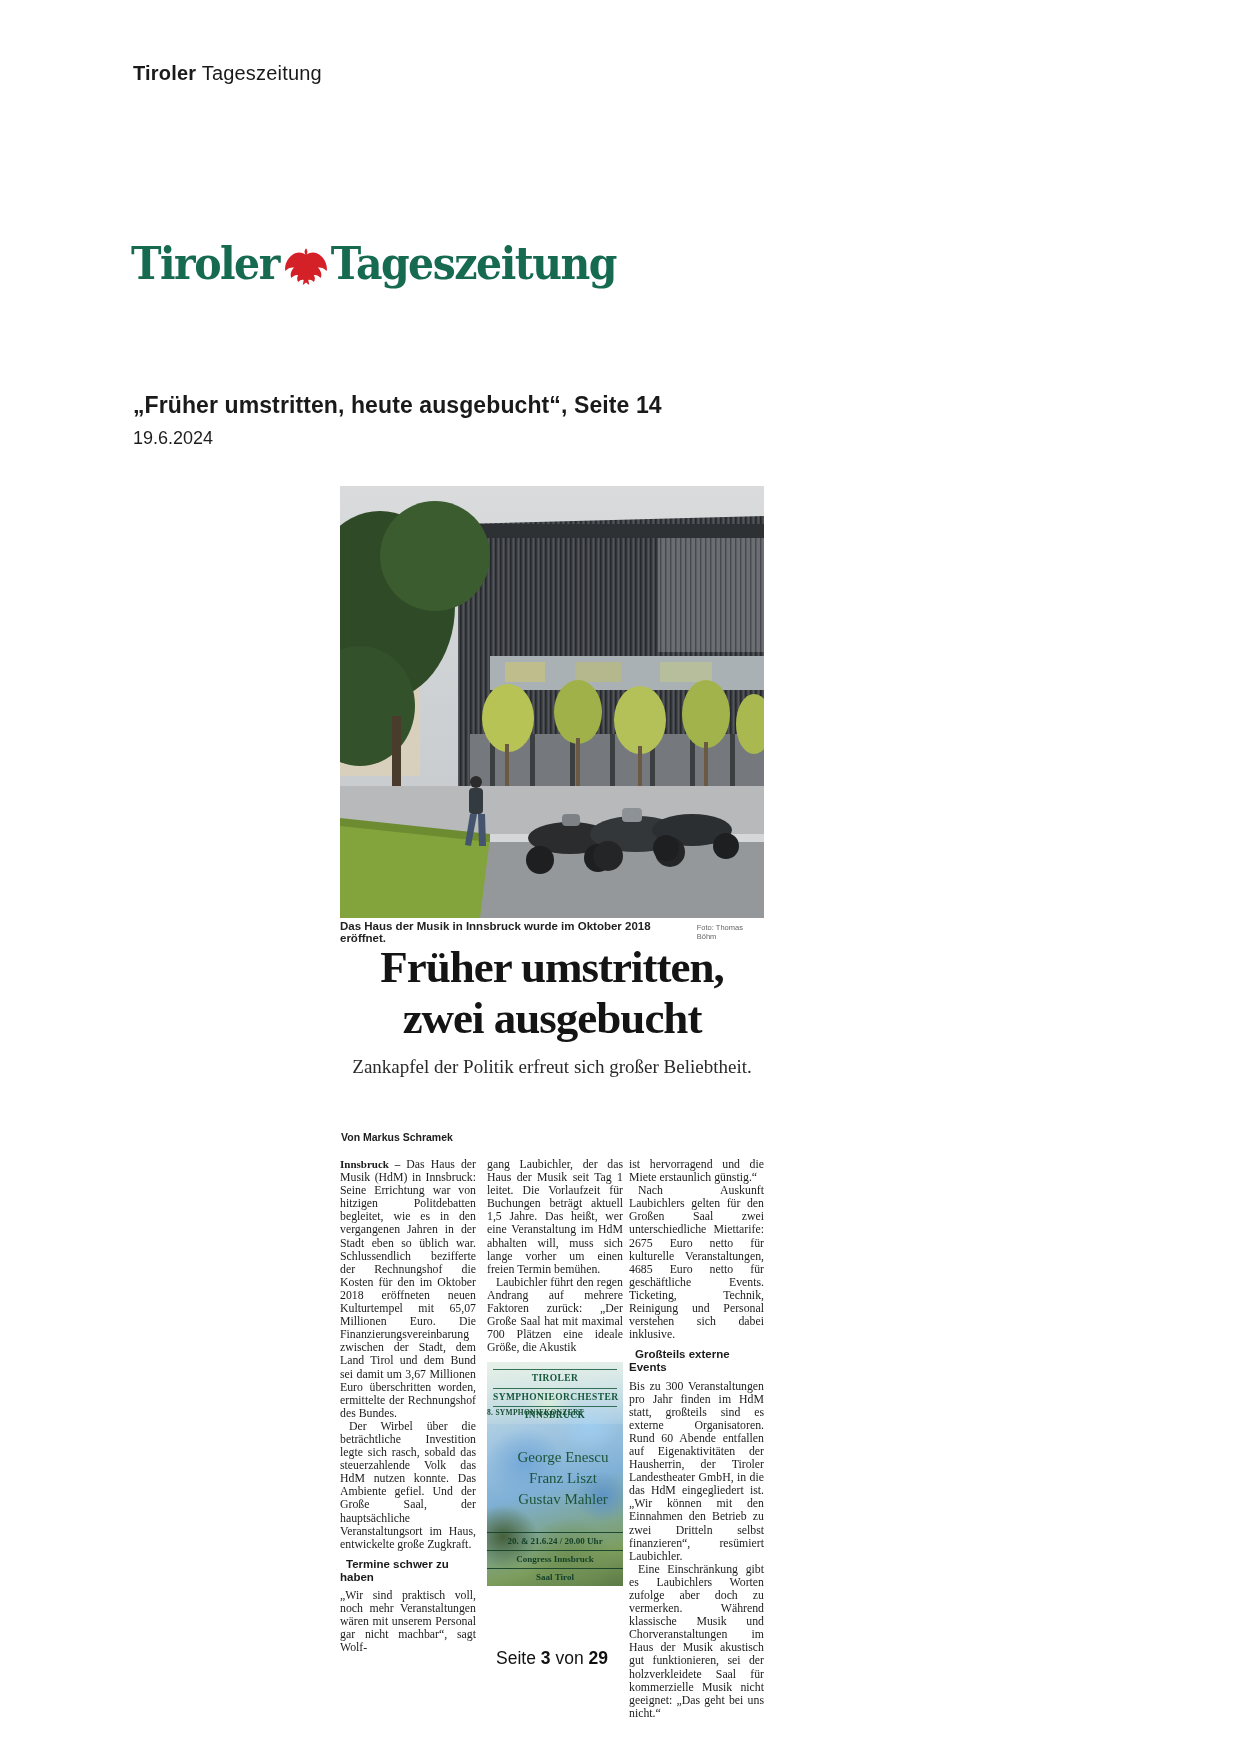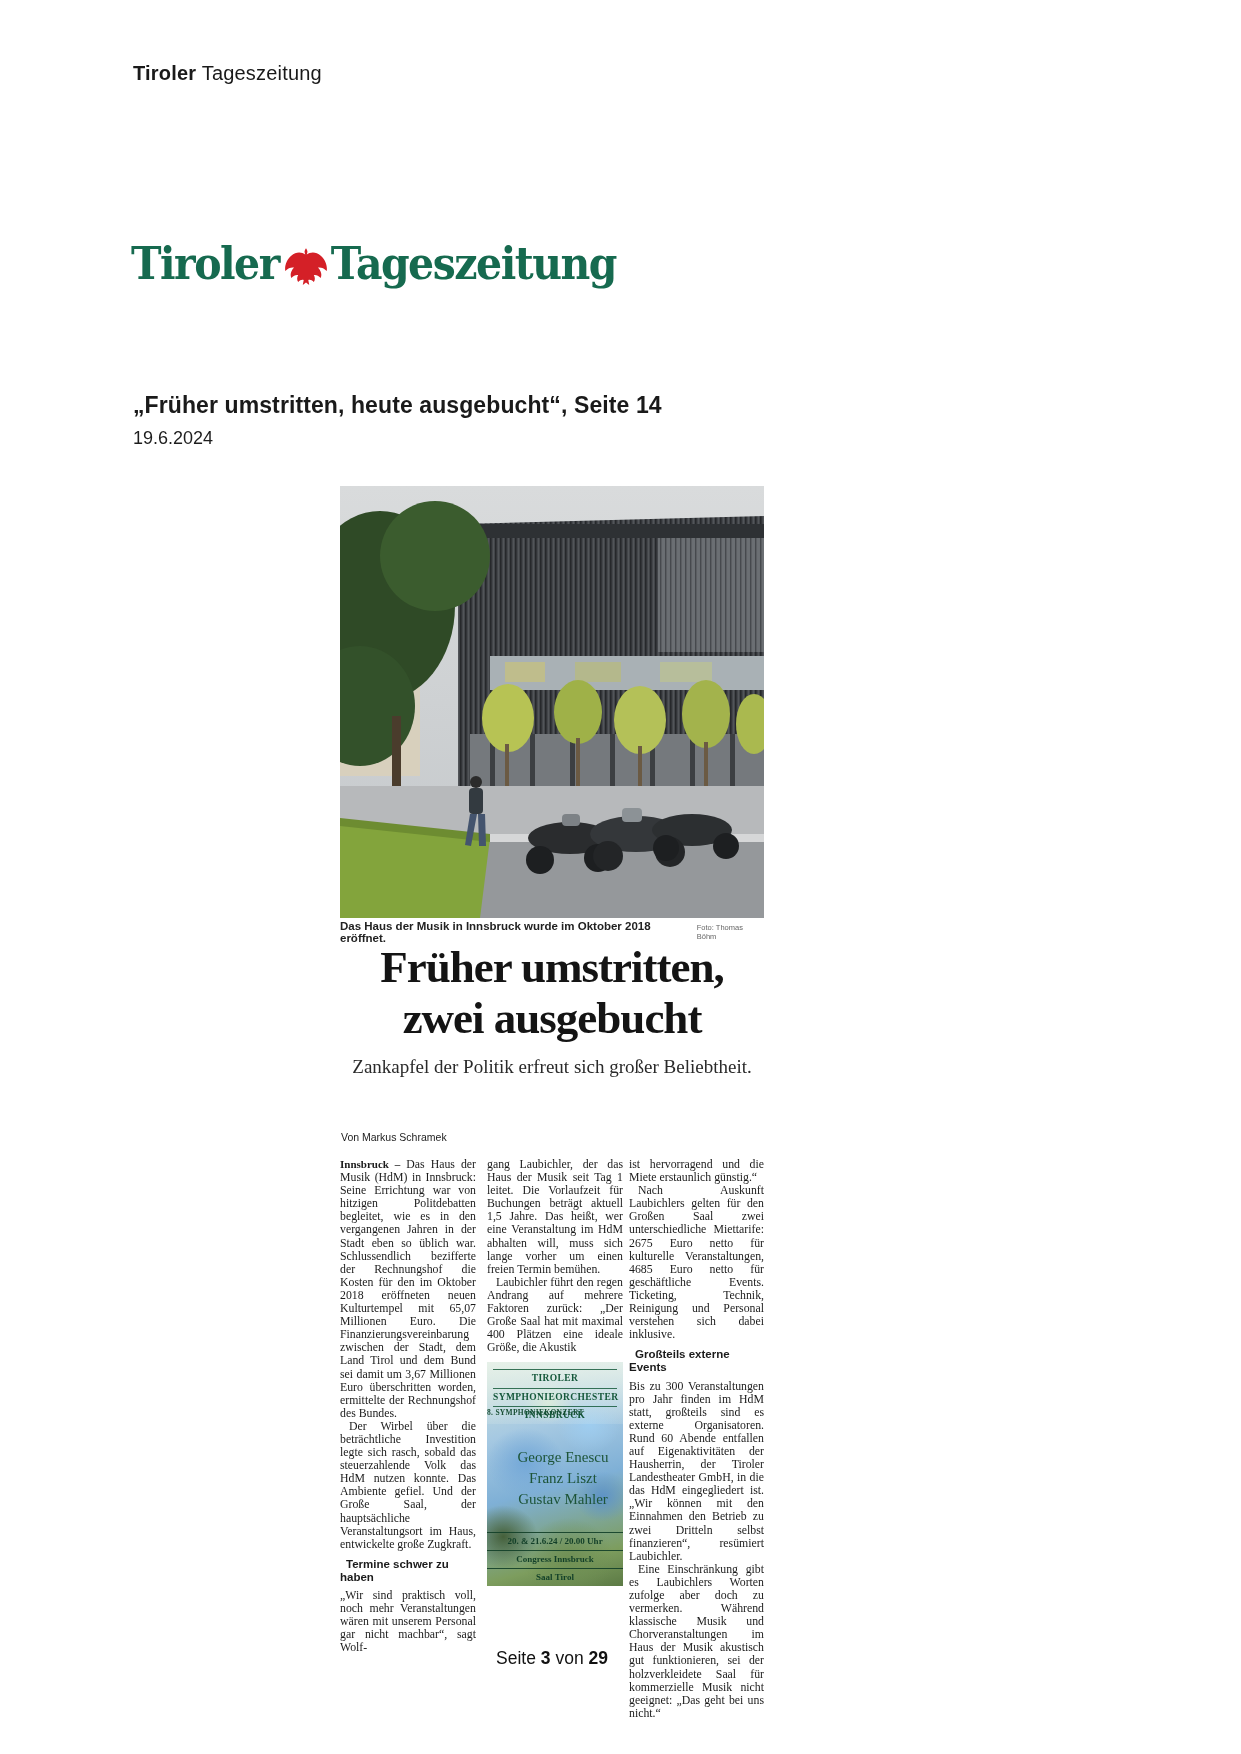--- a/index.html
+++ b/index.html
@@ -30,21 +30,21 @@
   .caption{left:340px;top:920px;width:424px;display:flex;justify-content:space-between;align-items:baseline;}
   .caption .cap{font-size:11.5px;font-weight:bold;color:#222;}
   .caption .credit{font-size:7.5px;color:#666;}
 
   
   .headline{left:340px;top:942px;width:424px;text-align:center;
             font-family:"Liberation Serif",serif;font-weight:bold;
             font-size:45px;line-height:51px;letter-spacing:-1px;color:#141414;}
   .subhead{left:340px;top:1054px;width:424px;text-align:center;
            font-family:"Liberation Serif",serif;font-size:19px;line-height:26px;color:#2a2a2a;}
-  .byline{left:341px;top:1131px;font-size:10.5px;font-weight:normal;color:#1c1c1c;text-align:center;}
+  .byline{left:341px;top:1131px;font-size:10.5px;font-weight:bold;color:#1c1c1c;text-align:center;}
 
   
   .col{top:1158px;width:136px;font-family:"Liberation Serif",serif;
        font-size:11.8px;line-height:13.1px;text-align:justify;color:#1b1b1b;hyphens:auto;}
   .col1{left:340px;}
   .col2{left:487px;}
   .col3{left:629px;width:135px;}
   .col p{margin:0;}
   .col p.ind{text-indent:9px;}
   .col .lead{font-weight:bold;font-family:Liberation Serif, serif;font-size:11px;}
@@ -206,21 +206,21 @@
 
 <div class="abs col col1">
   <p><span class="lead">Innsbruck –</span><span> Das Haus der Musik (HdM) in Innsbruck: Seine Errichtung war von hitzigen Politdebatten begleitet, wie es in den vergangenen Jahren in der Stadt eben so üblich war. Schlussendlich bezifferte der Rechnungshof die Kosten für den im Oktober 2018 eröffneten neuen Kulturtempel mit 65,07 Millionen Euro. Die Finanzierungsvereinbarung zwischen der Stadt, dem Land Tirol und dem Bund sei damit um 3,67 Millionen Euro überschritten worden, ermittelte der Rechnungshof des Bundes.</span></p>
   <p class="ind">Der Wirbel über die beträchtliche Investition legte sich rasch, sobald das steuerzahlende Volk das HdM nutzen konnte. Das Ambiente gefiel. Und der Große Saal, der hauptsächliche Veranstaltungsort im Haus, entwickelte große Zugkraft.</p>
   <div class="col-subhead">Termine schwer zu haben</div>
   <p>„Wir sind praktisch voll, noch mehr Veranstaltungen wären mit unserem Personal gar nicht machbar“, sagt Wolf-</p>
 </div>
 
 <div class="abs col col2">
   <p>gang Laubichler, der das Haus der Musik seit Tag 1 leitet. Die Vorlaufzeit für Buchungen beträgt aktuell 1,5 Jahre. Das heißt, wer eine Veranstaltung im HdM abhalten will, muss sich lange vorher um einen freien Termin bemühen.</p>
-  <p class="ind">Laubichler führt den regen Andrang auf mehrere Faktoren zurück: „Der Große Saal hat mit maximal 400 Plätzen eine ideale Größe, die Akustik</p>
+  <p class="ind">Laubichler führt den regen Andrang auf mehrere Faktoren zurück: „Der Große Saal hat mit maximal 700 Plätzen eine ideale Größe, die Akustik</p>
 
   <div class="poster">
     <div class="poster-top">
       <div class="rule"></div>
       <div>TIROLER</div>
       <div class="rule"></div>
       <div>SYMPHONIEORCHESTER</div>
       <div class="rule"></div>
       <div>INNSBRUCK</div>
     </div>

